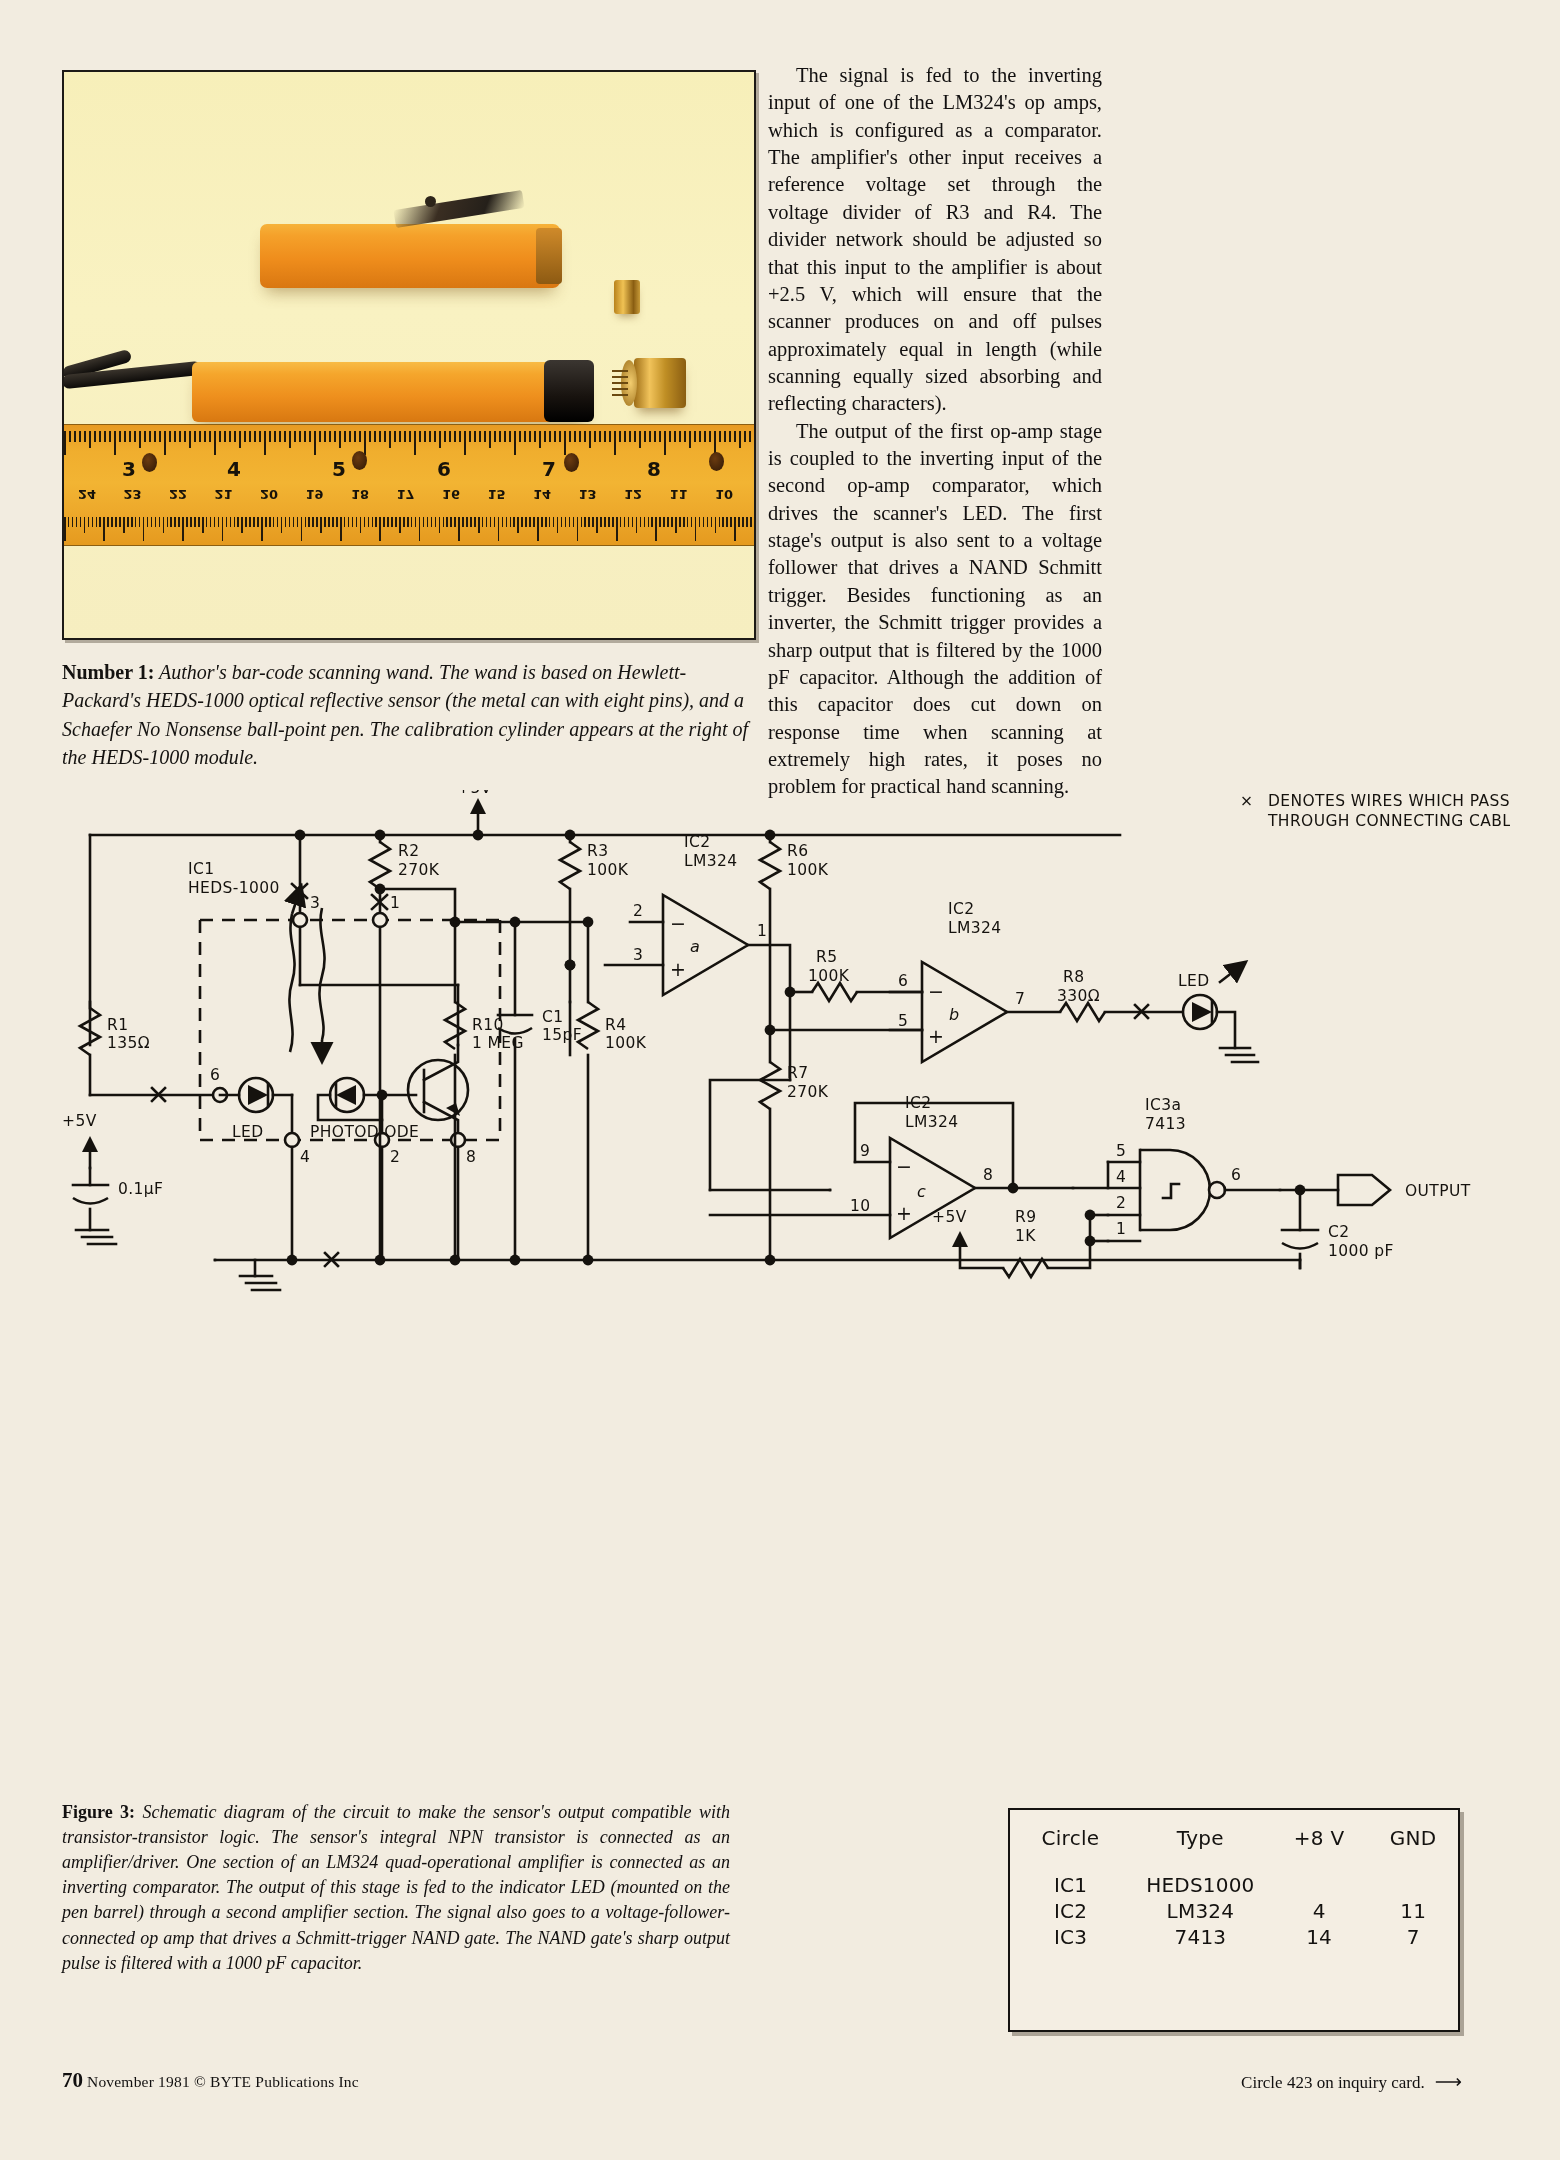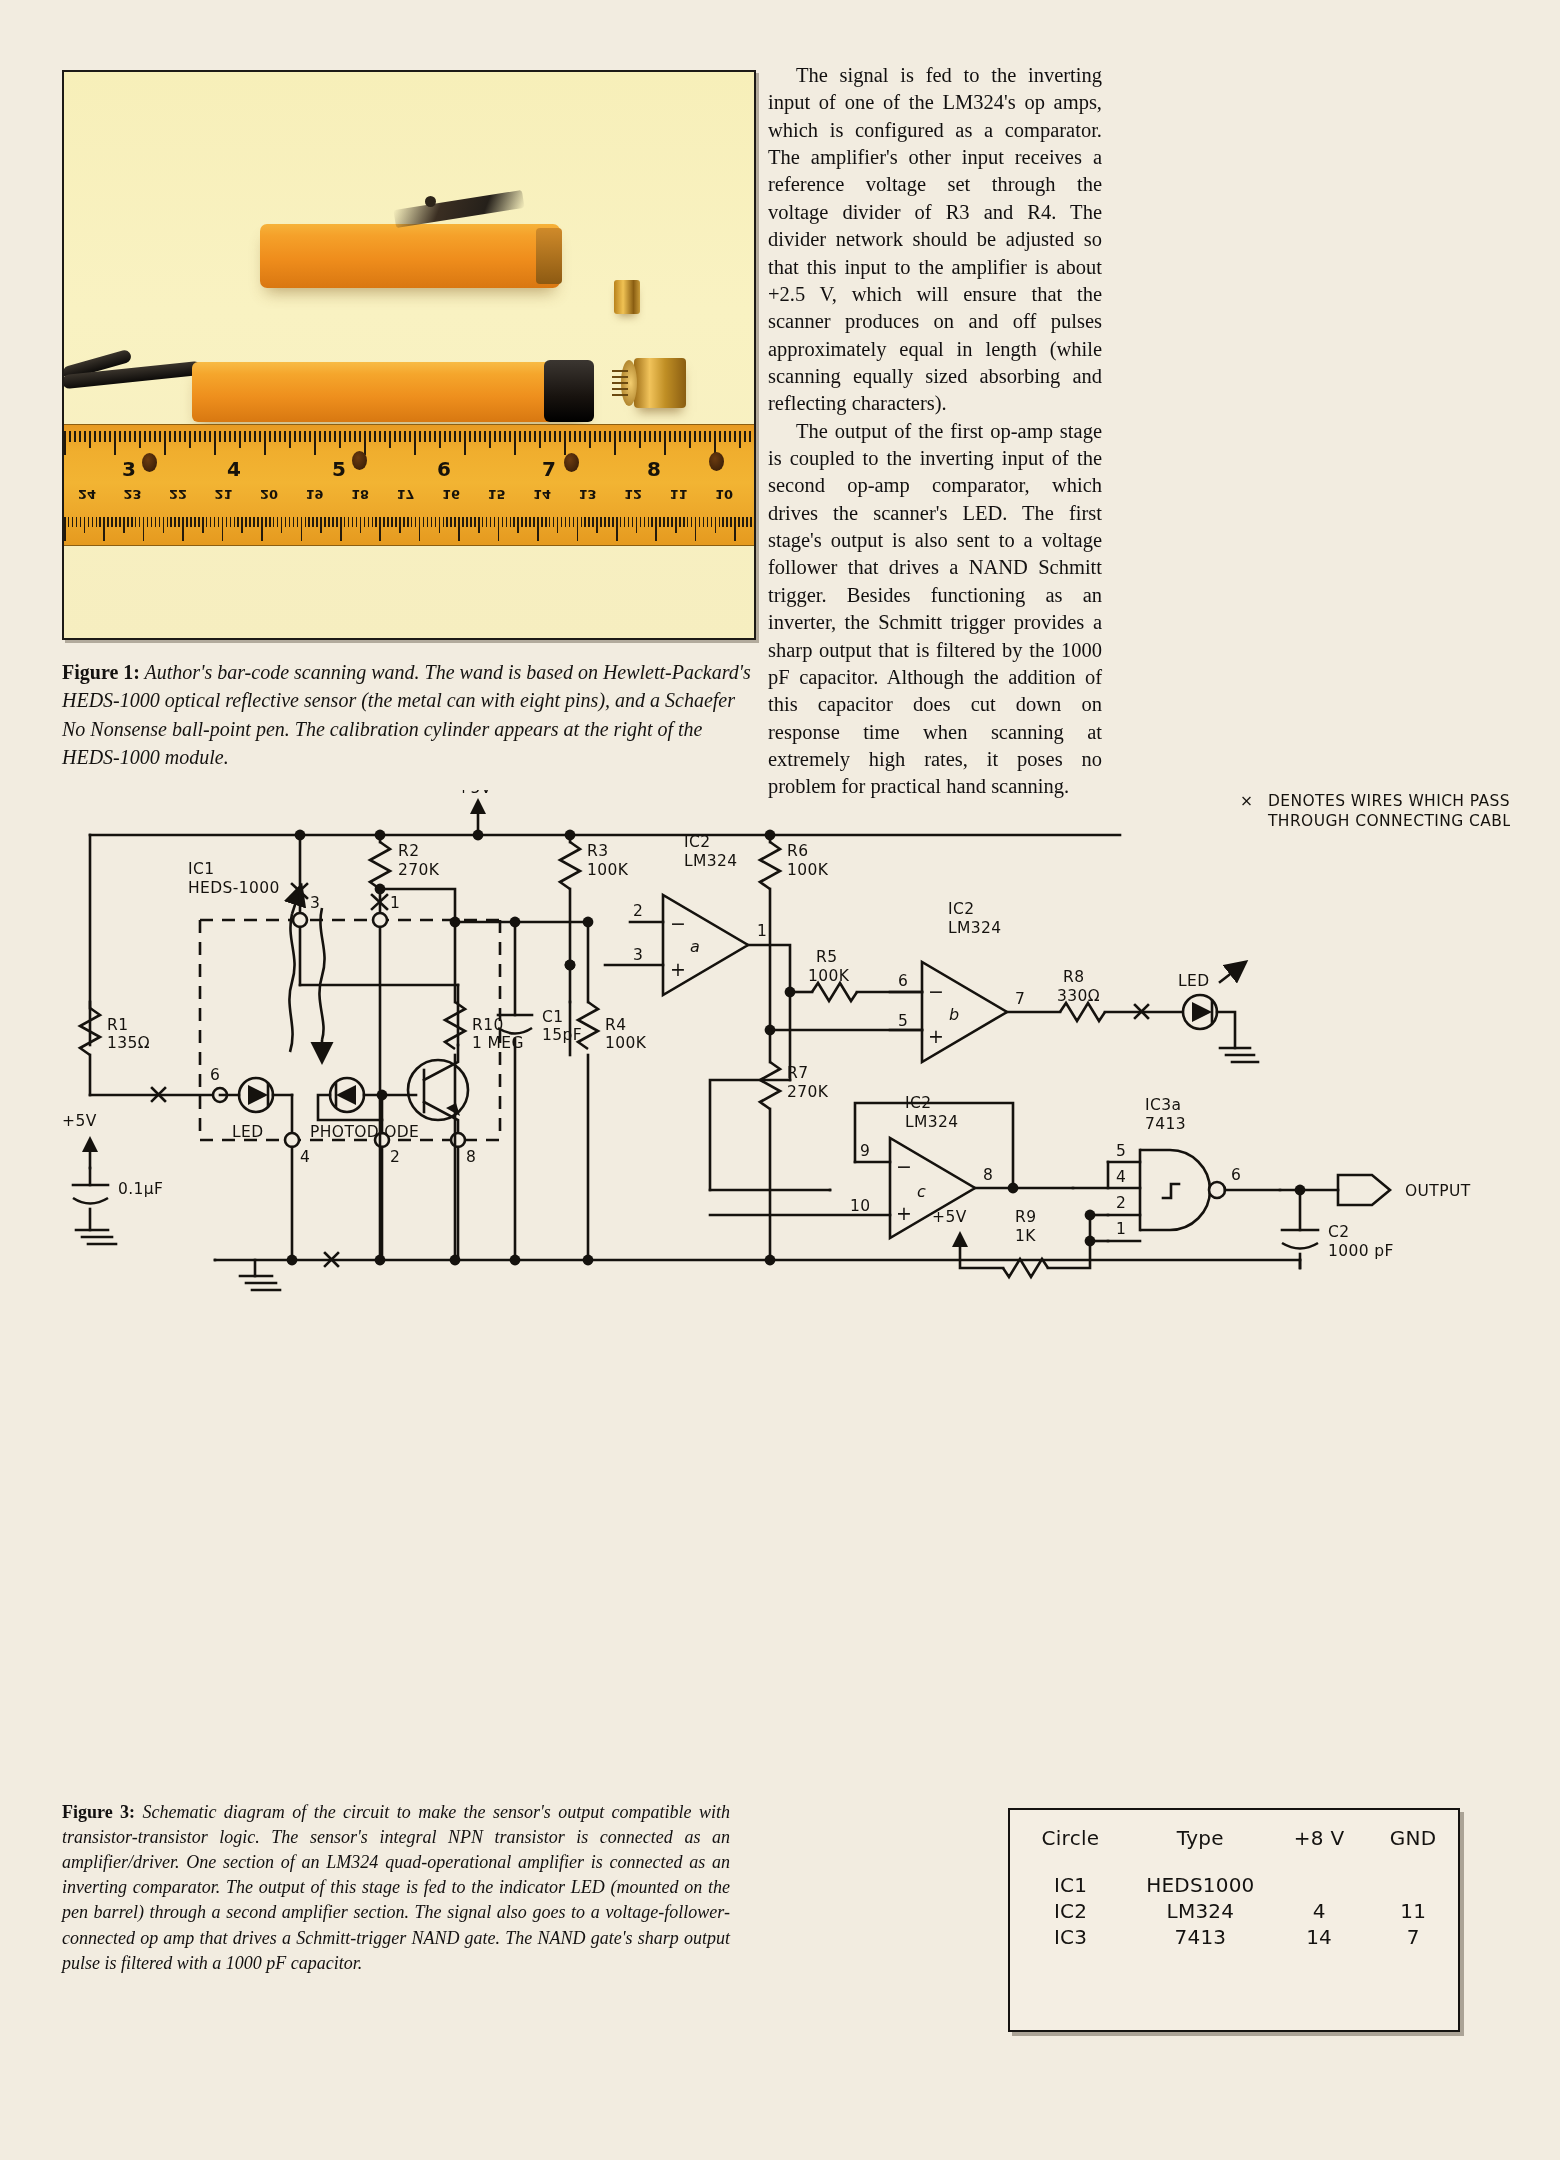--- a/index.html
+++ b/index.html
@@ -505,21 +505,21 @@
             <i style="left: 678.171px; height: 10px;"></i>
             <i style="left: 682.114px; height: 10px;"></i>
             <i style="left: 686.057px; height: 10px;"></i>
             <i style="left: 690px; height: 16px;"></i>
           </div>
         </div>
     </div>
   </div>
 
   <div id="photo-caption">
-    <b>Figure 1:</b><span> Author's bar-code scanning wand. The wand is based on Hewlett-Packard's HEDS-1000 optical reflective sensor (the metal can with eight pins), and a Schaefer No Nonsense ball-point pen. The calibration cylinder appears at the right of the HEDS-1000 module.</span>
+    <b>Number 1:</b><span> Author's bar-code scanning wand. The wand is based on Hewlett-Packard's HEDS-1000 optical reflective sensor (the metal can with eight pins), and a Schaefer No Nonsense ball-point pen. The calibration cylinder appears at the right of the HEDS-1000 module.</span>
   </div>
 
   <div id="body-column">
     <p>The signal is fed to the inverting input of one of the LM324's op amps, which is configured as a comparator. The amplifier's other input receives a reference voltage set through the voltage divider of R3 and R4. The divider network should be adjusted so that this input to the amplifier is about +2.5 V, which will ensure that the scanner produces on and off pulses approximately equal in length (while scanning equally sized absorbing and reflecting characters).</p>
     <p>The output of the first op-amp stage is coupled to the inverting input of the second op-amp comparator, which drives the scanner's LED. The first stage's output is also sent to a voltage follower that drives a NAND Schmitt trigger. Besides functioning as an inverter, the Schmitt trigger provides a sharp output that is filtered by the 1000 pF capacitor. Although the addition of this capacitor does cut down on response time when scanning at extremely high rates, it poses no problem for practical hand scanning.</p>
   </div>
 
   <div id="schematic">
   <svg width="1450" height="510" viewBox="0 0 1450 510" xmlns="http://www.w3.org/2000/svg">
     <defs>
@@ -857,14 +857,21 @@
         <tr>
           <td>IC3</td>
           <td>7413</td>
           <td>14</td>
           <td>7</td>
         </tr>
       </tbody>
     </table>
   </div>
 
+  <div id="footer">
+    <span id="page-no">70</span>
+    <span id="footer-left">November 1981 © BYTE Publications Inc</span>
+    <span id="footer-right">
+      <span>Circle 423 on inquiry card.</span><span class="arrow-glyph">⟶</span>
+    </span>
+  </div>
 
 </div>
 
 </body></html>

